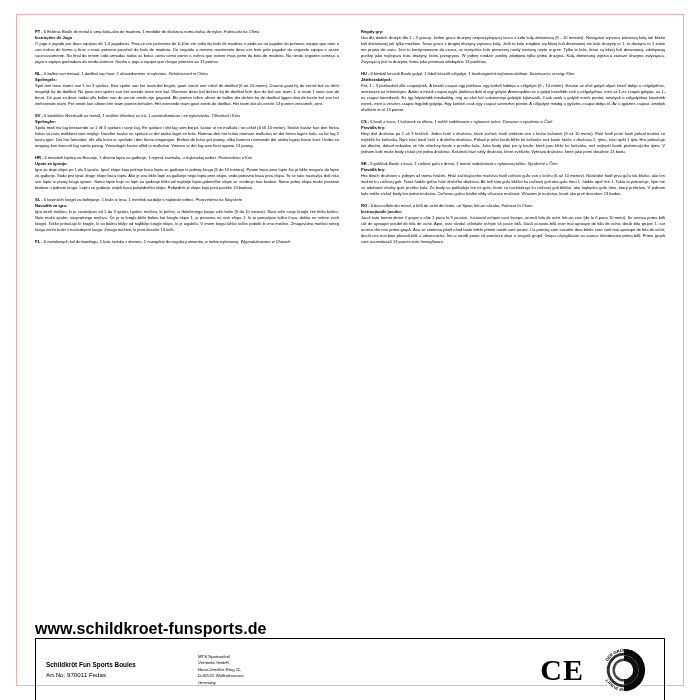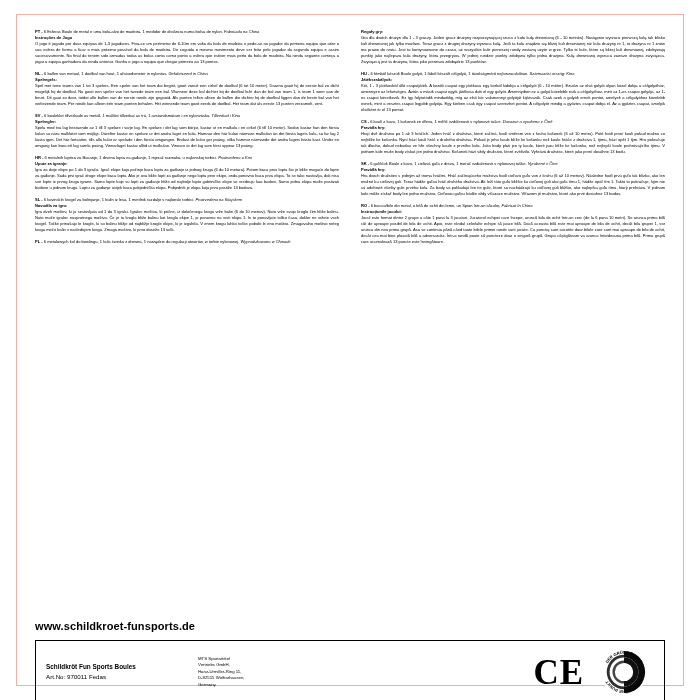--- a/index.html
+++ b/index.html
@@ -55,24 +55,23 @@
   .ital {
     font-style: italic;
   }
   .sub {
     font-size: 4.05px;
     font-weight: bold;
     line-height: 1.48;
     margin: 0;
   }
   .website {
-    font-size: 11px;
+    font-size: 16px;
     font-weight: bold;
     margin-top: 6px;
-    margin-bottom: 8px;
     color: #000;
     letter-spacing: 0.1px;
   }
   .footerbox {
     border: 1px solid #000;
     height: 64px;
     box-sizing: border-box;
     position: relative;
     display: flex;
     align-items: center;
@@ -86,21 +85,21 @@
   .f-brand .b1 { font-weight: bold; font-size: 6.4px; }
   .f-addr {
     width: 160px;
     font-size: 4.3px;
     line-height: 1.5;
     margin-left: 22px;
   }
   .f-spacer { flex: 1; }
   .ce {
     font-family: "Liberation Serif", serif;
-    font-size: 35px;
+    font-size: 30px;
     font-weight: bold;
     letter-spacing: 1px;
     margin-right: 16px;
     line-height: 1;
   }
   .gruener {
     width: 48px;
     height: 48px;
     margin-right: 6px;
     position: relative;

